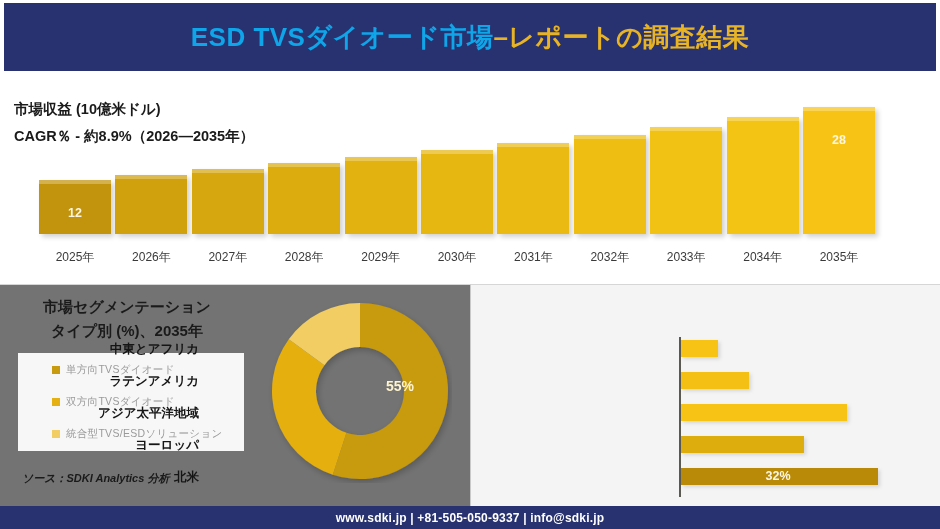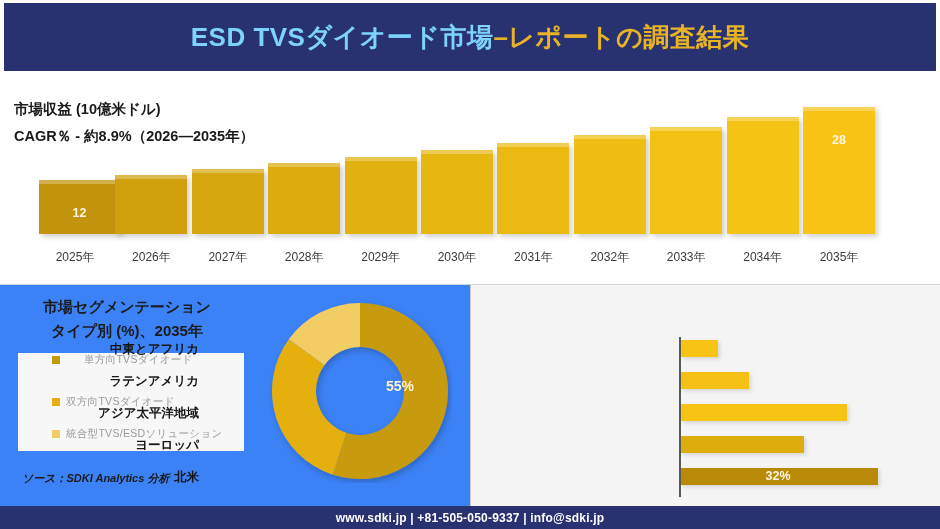--- a/index.html
+++ b/index.html
@@ -24,21 +24,21 @@
     display: flex;
     align-items: center;
     justify-content: center;
   }
   #header-title {
     font-size: 26px;
     font-weight: bold;
     letter-spacing: 0.5px;
     white-space: nowrap;
   }
-  #header-title .main { color: #7dd3fc; }
+  #header-title .main { color: #0ea5e9; }
   #header-title .accent { color: #e8b425; }
 
   
   #revenue-panel {
     position: absolute;
     left: 0; top: 76px;
     width: 940px; height: 206px;
     background: #ffffff;
   }
   #revenue-caption {
@@ -98,21 +98,21 @@
   
   #bottom-region {
     position: absolute;
     left: 0; top: 284px;
     width: 940px; height: 222px;
   }
   #segmentation-panel {
     position: absolute;
     left: 0; top: 0;
     width: 470px; height: 222px;
-    background: #3b82f6;
+    background: #737373;
     border-top: 1px solid #d6d6d6;
   }
   #region-panel {
     position: absolute;
     left: 470px; top: 0;
     width: 470px; height: 222px;
     background: #f4f4f4;
     border-top: 1px solid #d6d6d6;
     border-left: 1px solid #c9c9c9;
     box-sizing: border-box;
@@ -245,21 +245,21 @@
   </div>
 </div>
 
 <div id="revenue-panel">
   <div id="revenue-caption">
     <div>市場収益 (10億米ドル)</div>
     <div>CAGR％ - 約8.9%（2026―2035年）</div>
   </div>
   <div id="bars-area">
       <div class="bar-slot" style="left: 39px; height: 136px;">
-        <div class="bar-col" style="height: 54px; background: rgb(194, 147, 12); padding-left: 9px;">
+        <div class="bar-col" style="height: 54px; background: rgb(194, 147, 12);">
           <div class="bar-top-hl"></div>
           <div class="bar-value">12</div>
         </div>
       </div>
       <div class="bar-xlabel" style="left: 39px;">2025年</div>
       <div class="bar-slot" style="left: 115.4px; height: 136px;">
         <div class="bar-col" style="height: 59px; background: rgb(208, 160, 13);">
           <div class="bar-top-hl"></div>
         </div>
       </div>
@@ -324,21 +324,21 @@
 
 <div id="bottom-region">
 
   <div id="segmentation-panel">
     <div id="segmentation-title">
       <div>市場セグメンテーション</div>
       <div>タイプ別 (%)、2035年</div>
     </div>
 
     <div id="legend-box">
-        <div class="legend-row" style="top: 0; gap: 18px;">
+        <div class="legend-row" style="top: 10px;">
           <span class="legend-swatch" style="background: rgb(200, 154, 14);"></span>
           <span class="legend-text">単方向TVSダイオード</span>
         </div>
         <div class="legend-row" style="top: 42px;">
           <span class="legend-swatch" style="background: rgb(229, 176, 17);"></span>
           <span class="legend-text">双方向TVSダイオード</span>
         </div>
         <div class="legend-row" style="top: 74px;">
           <span class="legend-swatch" style="background: rgb(242, 205, 99);"></span>
           <span class="legend-text">統合型TVS/ESDソリューション</span>

